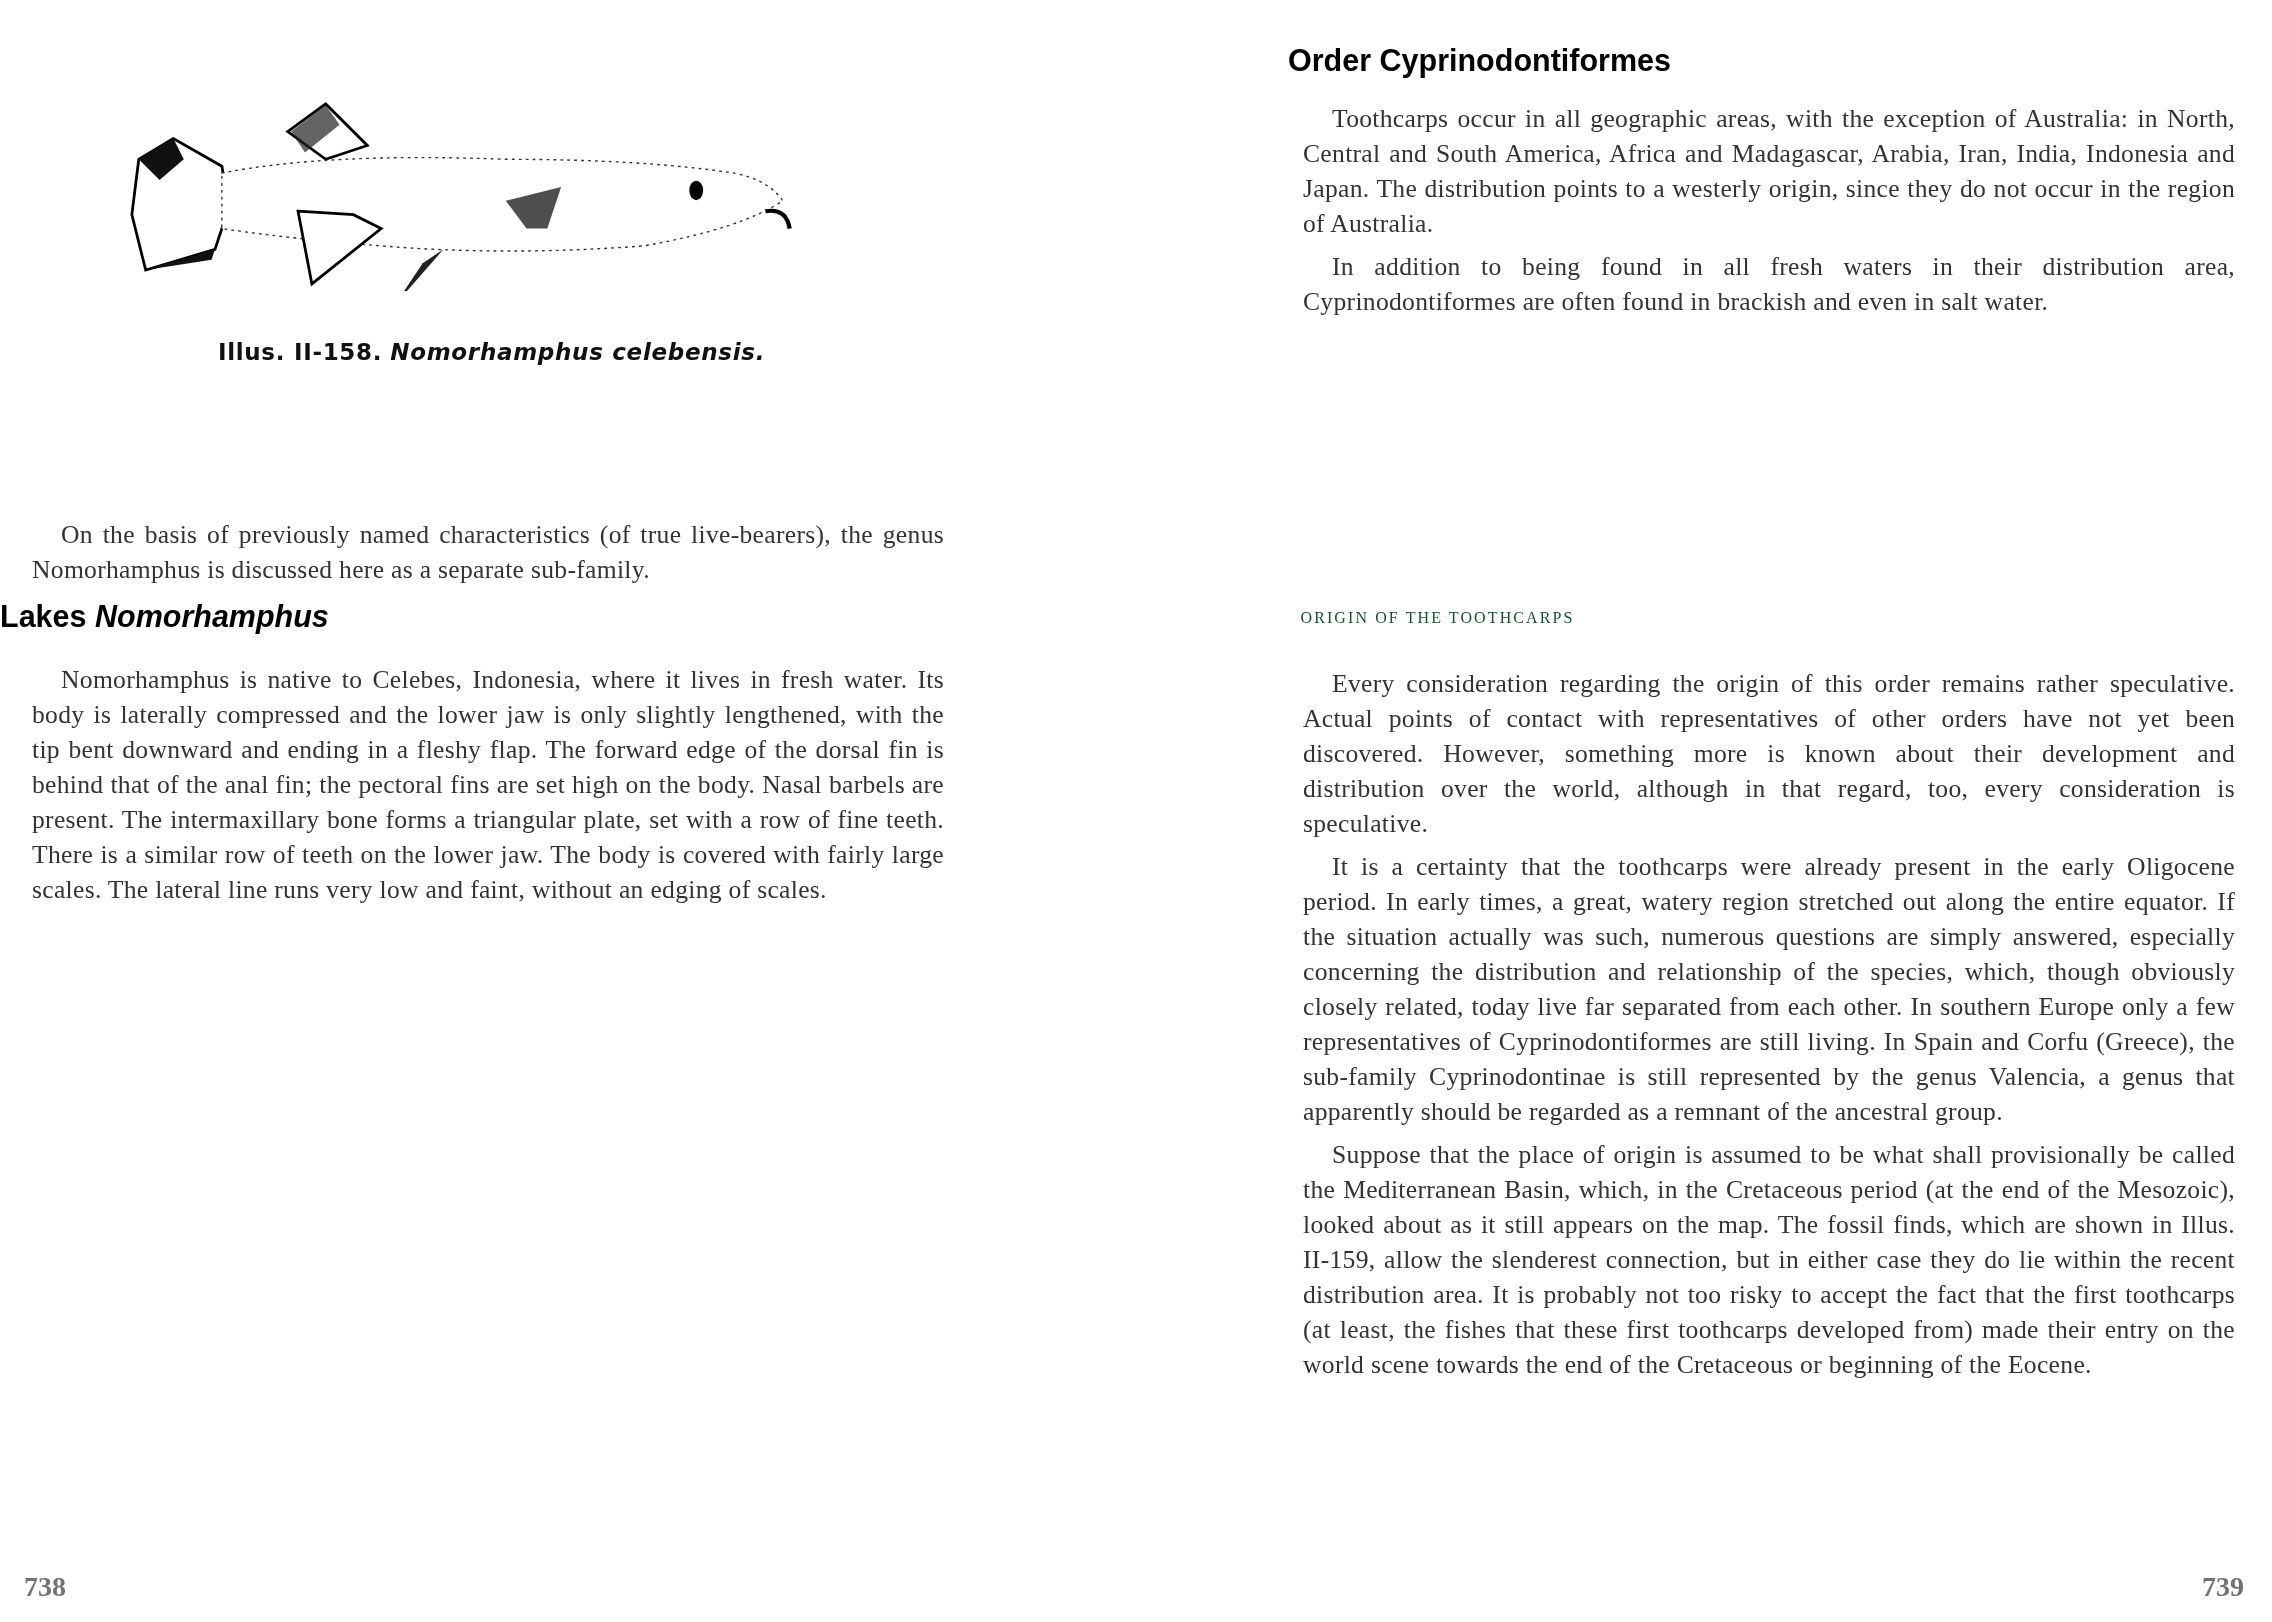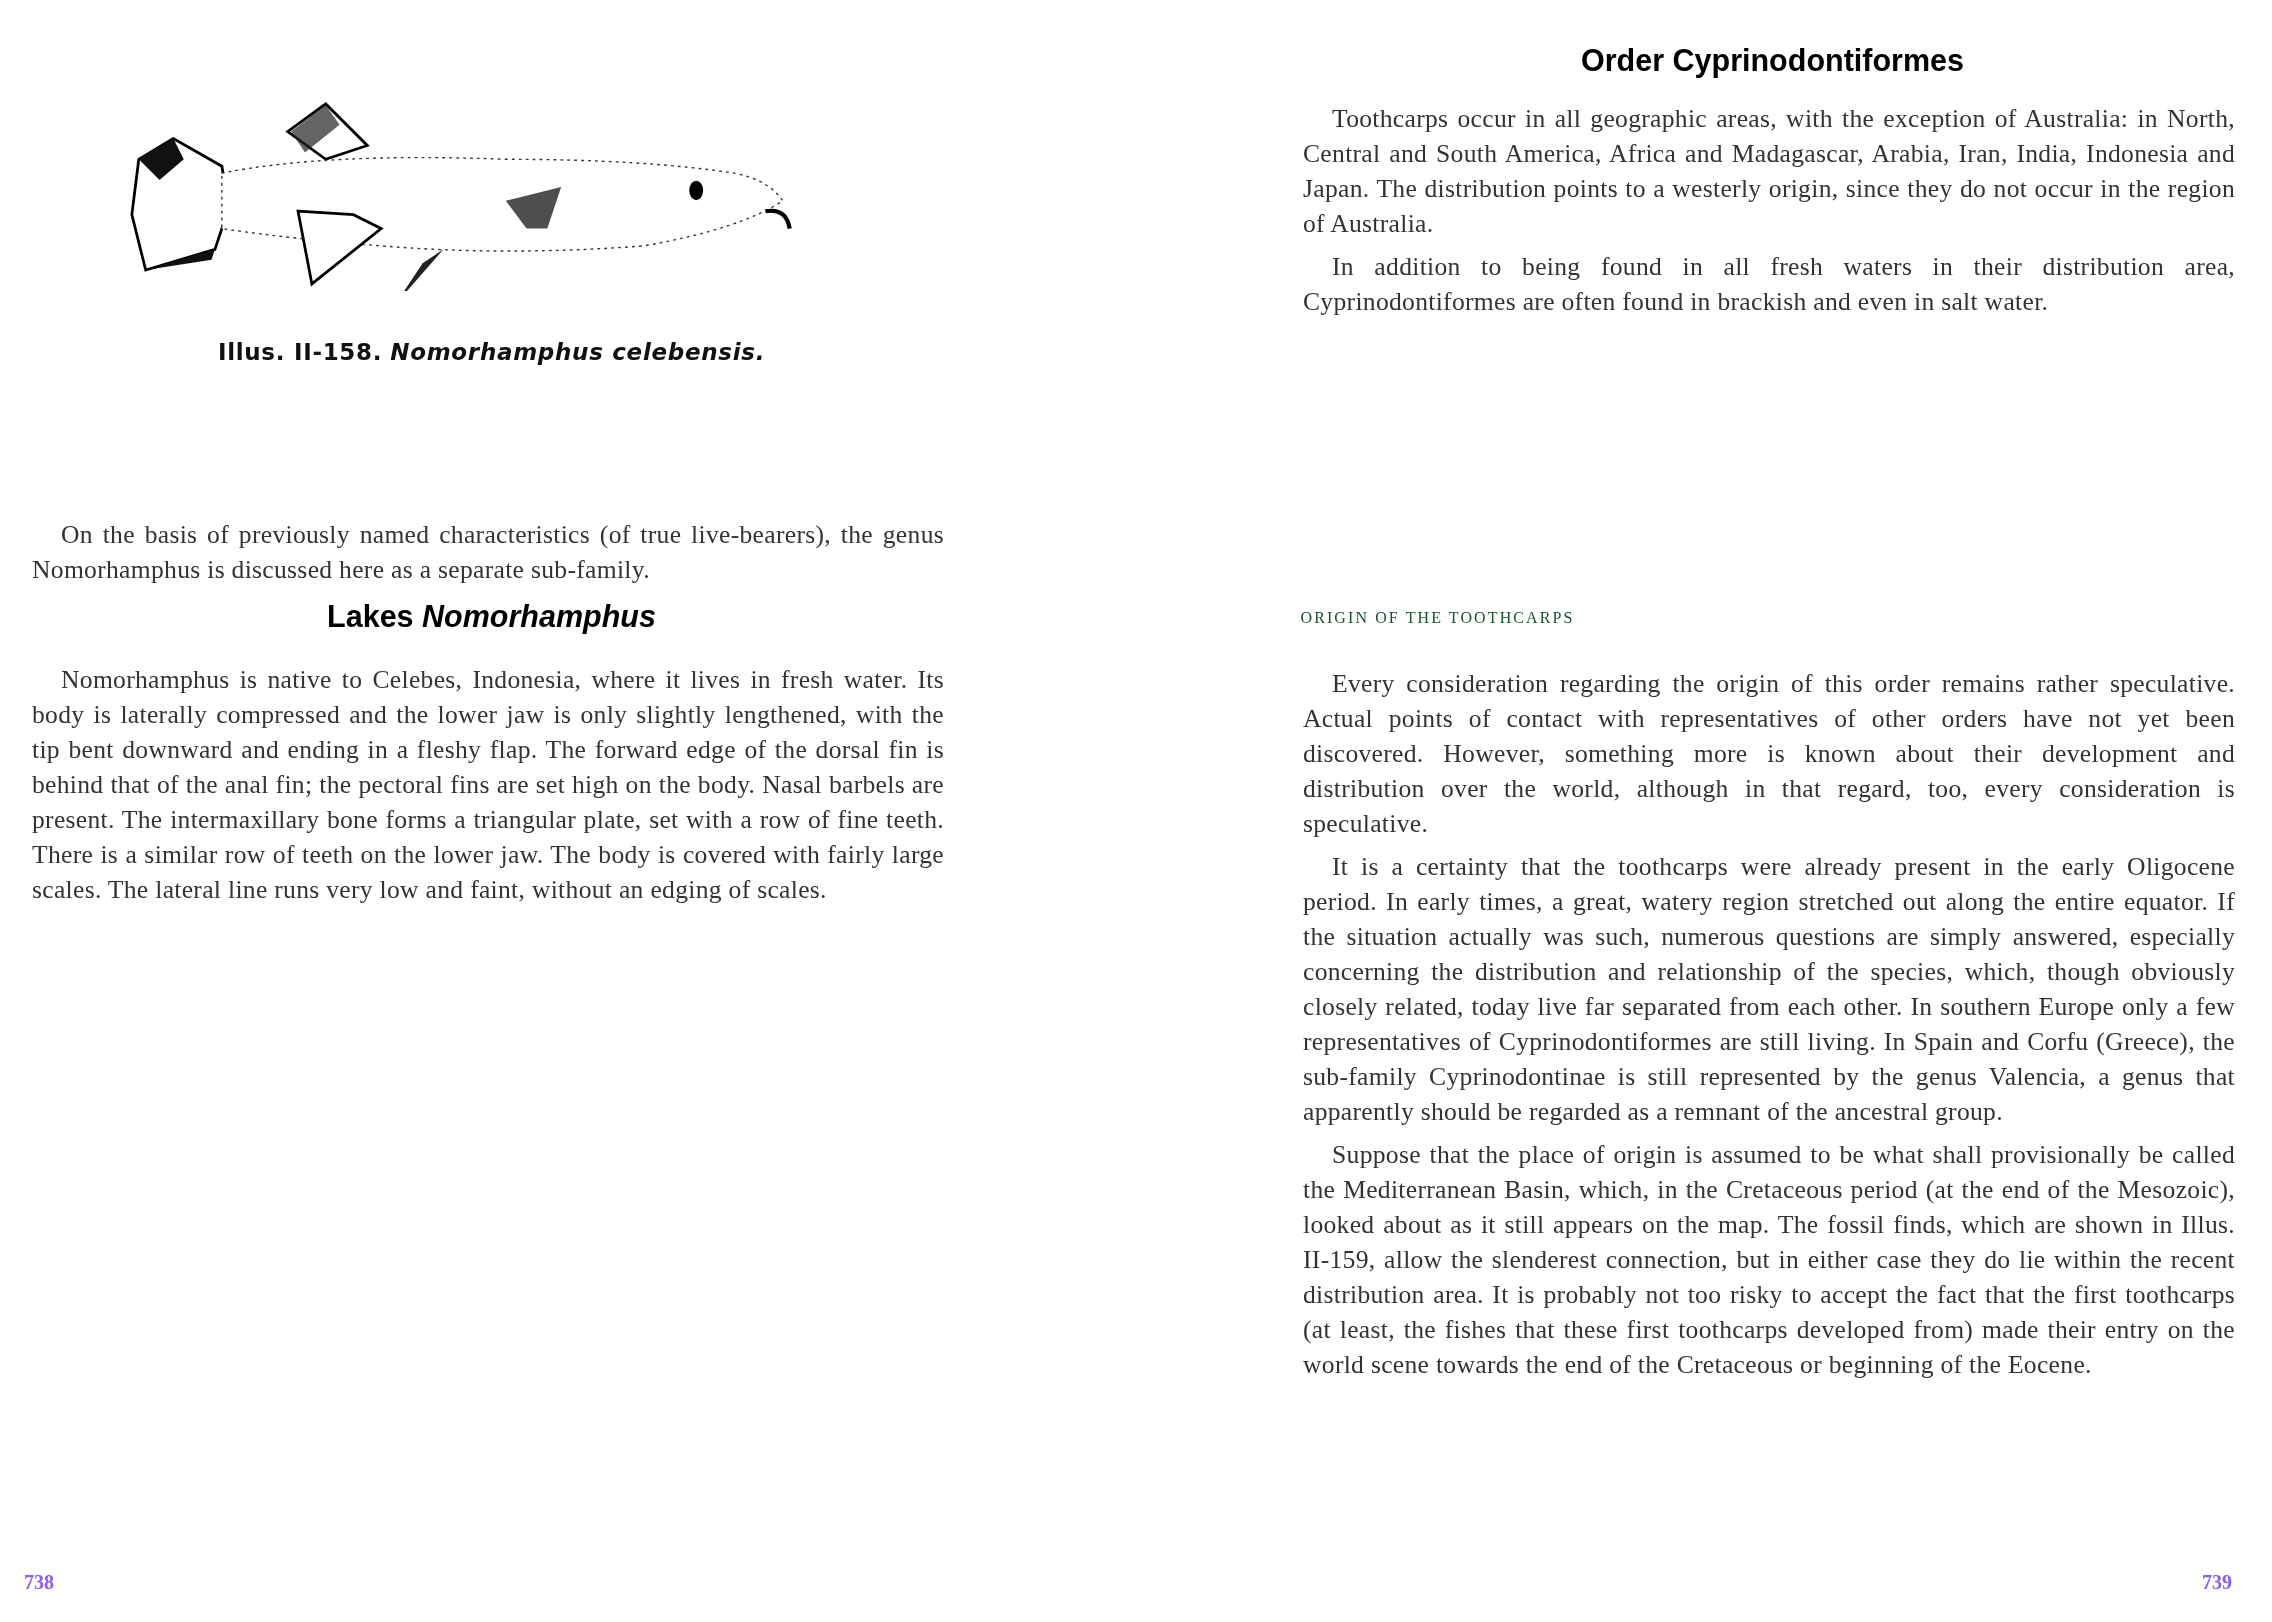--- a/index.html
+++ b/index.html
@@ -5,26 +5,26 @@
   html,body{margin:0;padding:0;background:#ffffff;}
   body{width:2273px;height:1623px;position:relative;overflow:hidden;color:#111;}
   .page{position:absolute;top:0;height:1623px;}
   .left{left:0;width:983px;}
   .right{left:1288px;width:969px;}
   .fish{position:absolute;left:118px;top:83px;width:734px;height:208px;}
   .caption{position:absolute;left:0;width:983px;top:339px;text-align:center;
     font-family:"DejaVu Sans",sans-serif;font-size:23px;letter-spacing:0.7px;}
   .caption b{font-weight:bold;}
   .caption i{font-style:italic;font-weight:bold;}
-  .h-sans{font-family:"Liberation Sans",sans-serif;font-weight:bold;color:#000;text-align:center;position:absolute;}
+  .h-sans{font-family:"Liberation Sans",sans-serif;font-weight:bold;color:#000;position:absolute;}
   .body-serif{font-family:"Liberation Serif",serif;font-size:25.6px;line-height:35px;text-align:justify;
     color:#333;letter-spacing:0.3px;position:absolute;}
   .body-serif p{margin:8px;text-indent:29px;}
   .smallcaps{font-family:"Liberation Serif",serif;font-size:16px;letter-spacing:2.1px;position:absolute;color:#14532d;}
-  .pgnum{position:absolute;font-family:"Liberation Serif",serif;font-weight:bold;font-size:20px;top:1571px;color:#8b5cf6;text-align:right;}
+  .pgnum{position:absolute;font-family:"Liberation Serif",serif;font-weight:bold;font-size:28px;top:1571px;color:#737373;text-align:right;}
 </style>
 </head>
 <body>
 
 <div class="page left">
   <svg class="fish" viewBox="0 0 1060 300">
 
     <path d="M80 80 L30 110 L20 190 L40 270 L140 240 L160 180 L150 120 Z" fill="#fff" stroke="#000" stroke-width="4"></path>
     <path d="M30 110 L80 80 L95 110 L60 140 Z" fill="#111"></path>
     <path d="M40 270 L140 240 L135 255 Z" fill="#111"></path>

